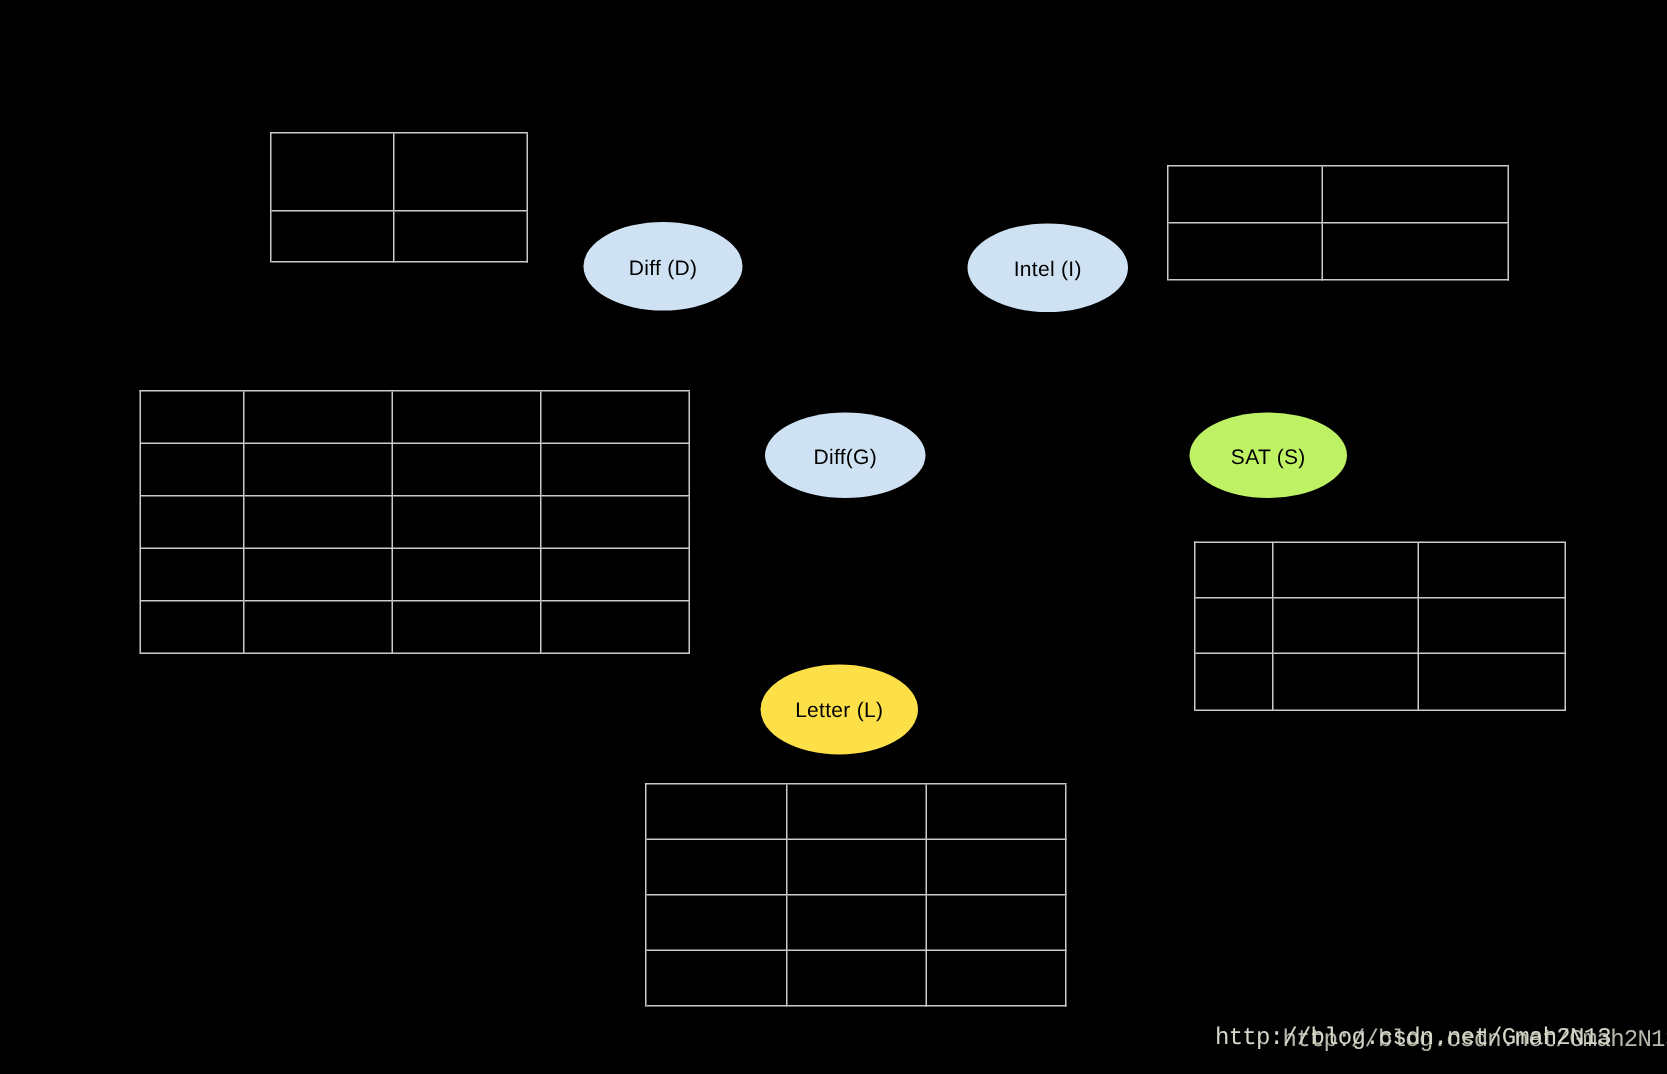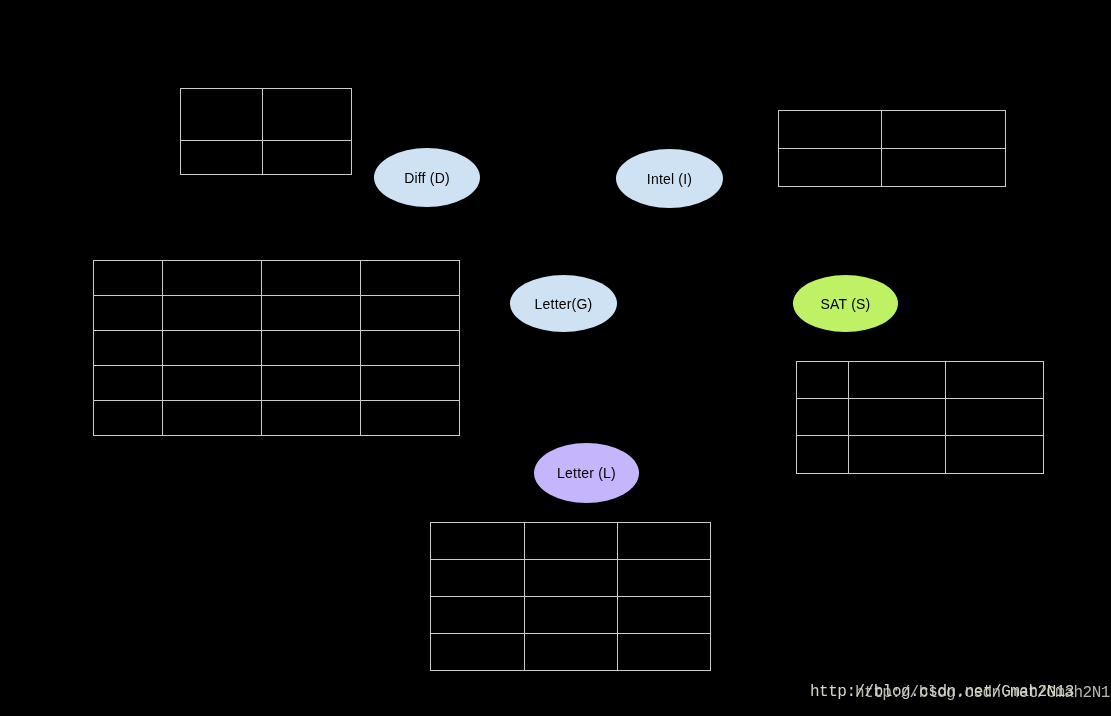--- a/index.html
+++ b/index.html
@@ -100,31 +100,31 @@
         <div class="cell" style="border-right: 1px solid rgb(203, 203, 203); border-bottom: 1px solid rgb(203, 203, 203);"></div>
         <div class="cell" style="border-right: 1px solid rgb(203, 203, 203); border-bottom: 1px solid rgb(203, 203, 203);"></div>
         <div class="cell" style="border-right: 1px solid rgb(203, 203, 203); border-bottom: 1px solid rgb(203, 203, 203);"></div>
         <div class="cell" style="border-right: 1px solid rgb(203, 203, 203); border-bottom: 1px solid rgb(203, 203, 203);"></div>
         <div class="cell" style="border-right: 1px solid rgb(203, 203, 203); border-bottom: 1px solid rgb(203, 203, 203);"></div>
         <div class="cell" style="border-right: 1px solid rgb(203, 203, 203); border-bottom: 1px solid rgb(203, 203, 203);"></div>
         <div class="cell" style="border-right: 1px solid rgb(203, 203, 203); border-bottom: 1px solid rgb(203, 203, 203);"></div>
       </div>
     </div>
   <div id="nodes-layer">
-      <div class="node" style="left: 374px; top: 148px; width: 106px; height: 59px; background: rgb(207, 226, 243); color: rgb(0, 0, 0);">
+      <div class="node" style="left: 389px; top: 148px; width: 106px; height: 59px; background: rgb(207, 226, 243); color: rgb(0, 0, 0);">
         <span>Diff (D)</span>
       </div>
-      <div class="node" style="left: 616px; top: 149px; width: 107px; height: 59px; background: rgb(207, 226, 243); color: rgb(0, 0, 0);">
+      <div class="node" style="left: 645px; top: 149px; width: 107px; height: 59px; background: rgb(207, 226, 243); color: rgb(0, 0, 0);">
         <span>Intel (I)</span>
       </div>
       <div class="node" style="left: 510px; top: 275px; width: 107px; height: 57px; background: rgb(207, 226, 243); color: rgb(0, 0, 0);">
-        <span>Letter(G)</span>
+        <span>Diff(G)</span>
       </div>
       <div class="node" style="left: 793px; top: 275px; width: 105px; height: 57px; background: #bef264; color: rgb(0, 0, 0);">
         <span>SAT (S)</span>
       </div>
-      <div class="node" style="left: 534px; top: 443px; width: 105px; height: 60px; background: #c4b5fd; color: rgb(0, 0, 0);">
+      <div class="node" style="left: 507px; top: 443px; width: 105px; height: 60px; background: #fde047; color: rgb(0, 0, 0);">
         <span>Letter (L)</span>
       </div>
     </div>
   <span class="wm" id="wm1" style="left: 810px; top: 683px; color: rgb(214, 214, 200);">http://blog.csdn.net/Gmah2N13</span>
   <span class="wm ghost" id="wm2" style="left: 855px; top: 684px; color: rgb(214, 214, 200);">http://blog.csdn.net/Gmah2N13</span>
 </div>
 
 </body></html>

